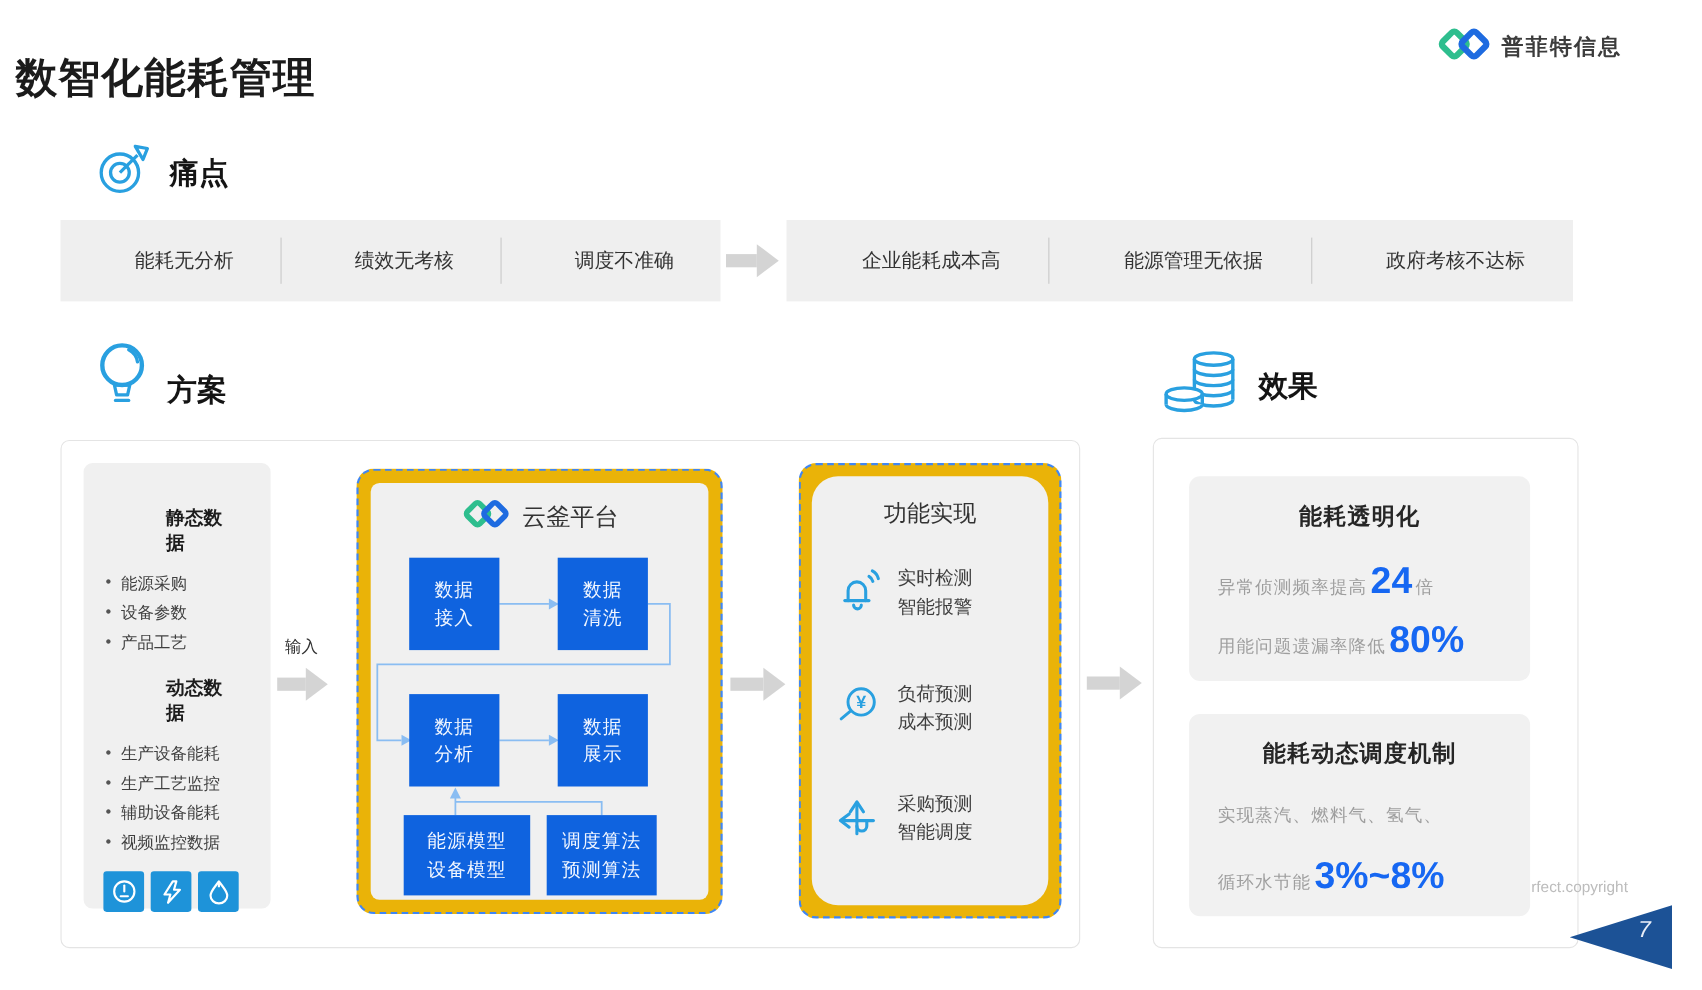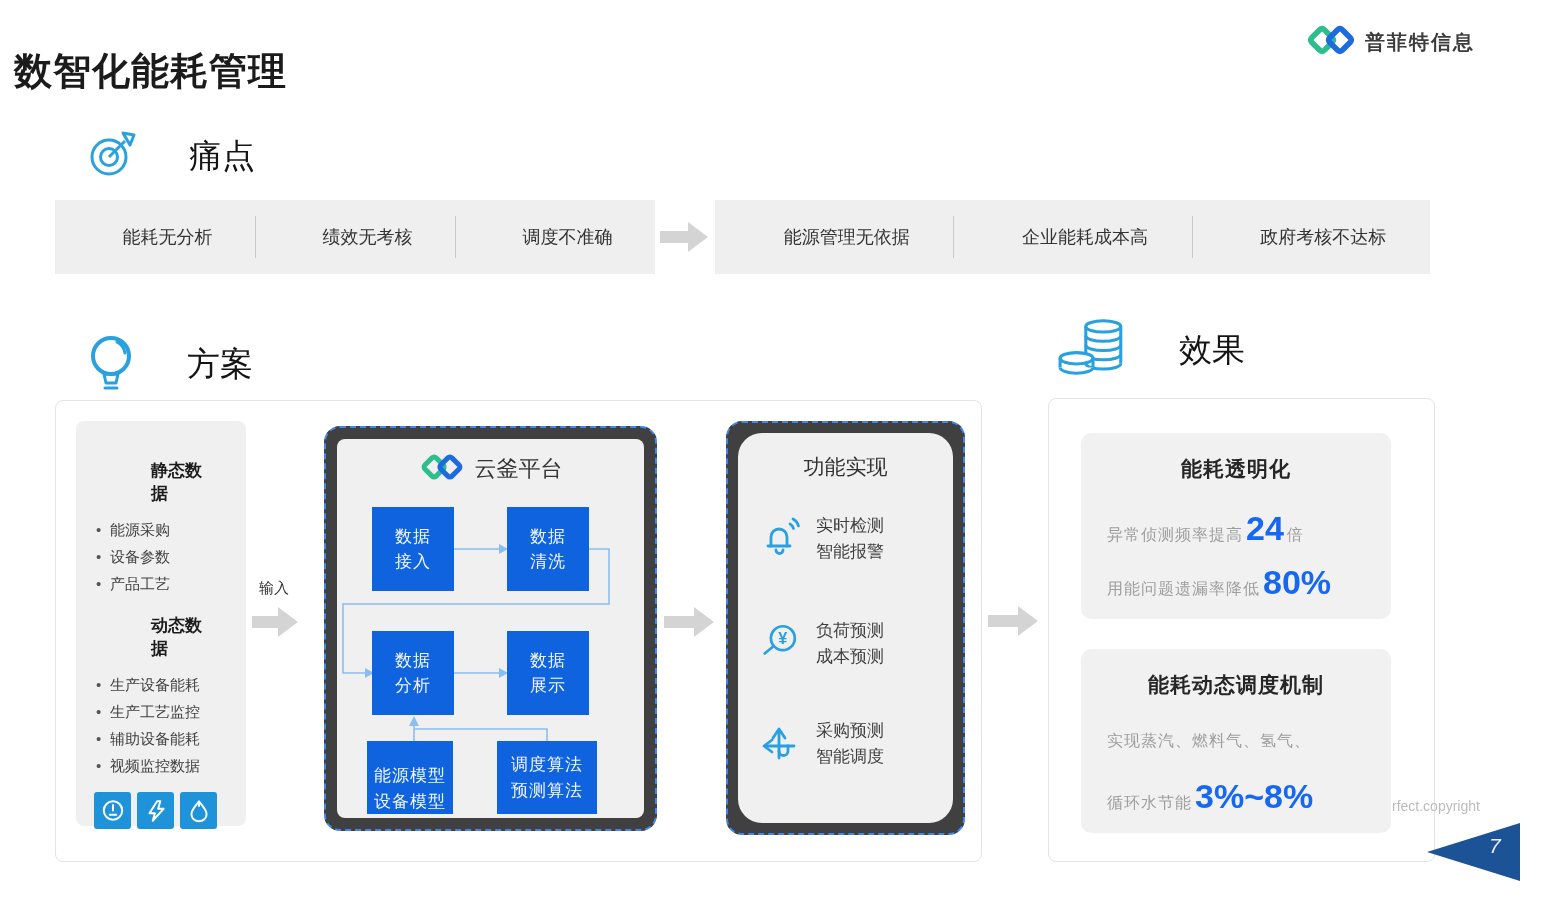--- a/index.html
+++ b/index.html
@@ -8,39 +8,39 @@
     font-family:"Liberation Sans","DejaVu Sans",sans-serif;overflow:hidden;color:#222;
   }
   .abs{position:absolute;}
 
   
   .slide-title{left:14px;top:46px;font-size:38px;font-weight:600;color:#1b1b1b;letter-spacing:1px;}
   .brand{left:1305px;top:22px;display:flex;align-items:center;gap:8px;}
   .brand-name{font-size:20px;font-weight:bold;color:#3c3c3c;letter-spacing:2px;}
 
   .sec-head{display:flex;align-items:center;gap:14px;}
-  .sec-label{font-size:33px;font-weight:normal;color:#141414;margin-left:35px;}
+  .sec-label{font-size:27px;font-weight:bold;color:#141414;}
 
   
   .bar{background:#efefef;display:flex;align-items:center;}
   .bar .cell{flex:1;text-align:center;font-size:18px;color:#333;position:relative;padding-left:25px;}
   .bar .cell + .cell::before{
     content:"";position:absolute;left:0;top:50%;transform:translateY(-50%);
     width:1px;height:42px;background:#c9c9c9;
   }
 
   
   .garrow{display:flex;align-items:center;}
   .garrow .shaft{height:12px;background:#d4d4d4;}
   .garrow .head{width:0;height:0;border-top:15px solid transparent;border-bottom:15px solid transparent;border-left:20px solid #d4d4d4;}
 
   
   .frame{background:#fff;border:1px solid #e4e4e4;border-radius:8px;}
   .gpanel{background:#f0f0f0;border-radius:8px;}
-  .dashed{border:2px dashed #3f86f4;border-radius:16px;background:#404040;text-decoration:underline;}
+  .dashed{border:2px dashed #3f86f4;border-radius:16px;background:#eab308;text-decoration:underline;}
 
   
   .dp-title{font-size:17px;font-weight:bold;color:#1c1c1c;margin:16px;padding-left:41px;}
   .dp-list{list-style:none;margin:10px 0 0;padding:0;}
   .dp-list li{font-size:15px;color:#3f3f3f;margin:8px 0;padding-left:16px;position:relative;}
   .dp-list li::before{content:"•";position:absolute;left:2px;color:#555;}
   .sq-icon{width:37px;height:37px;background:#1e93d9;border-radius:3px;display:flex;align-items:center;justify-content:center;}
   .sq-icon svg{width:26px;height:26px;}
 
   
@@ -103,26 +103,26 @@
   <div class="cell">绩效无考核</div>
   <div class="cell">调度不准确</div>
 </div>
 
 <div class="abs garrow" style="left:660px;top:222px;">
   <div class="shaft" style="width:28px;"></div>
     <div class="head"></div>
 </div>
 
 <div class="abs bar" style="left:715px;top:200px;width:715px;height:74px;">
+  <div class="cell">企业能耗成本高</div>
   <div class="cell">能源管理无依据</div>
-  <div class="cell">企业能耗成本高</div>
   <div class="cell">政府考核不达标</div>
 </div>
 
-<div class="abs sec-head" style="left:84px;top:332px;">
+<div class="abs sec-head" style="left:84px;top:308px;align-items:flex-end;">
   <span>
     <svg width="54" height="60" viewBox="0 0 54 60" fill="none" stroke="#29a0e0">
       <circle cx="27" cy="24" r="18" stroke-width="4"></circle>
       <path d="M33,10 A15,15 0 0 1 41,21" stroke-width="3" stroke-linecap="round"></path>
       <path d="M20,42 L34,42 L32,51 L22,51 Z" stroke-width="3" stroke-linejoin="round"></path>
       <line x1="21" y1="56" x2="33" y2="56" stroke-width="3" stroke-linecap="round"></line>
     </svg>
   </span>
   <span class="sec-label">方案</span>
 </div>
@@ -225,21 +225,21 @@
         <span>清洗</span>
       </div>
       <div class="pbox" style="left:35px;top:192px;width:82px;height:84px;">
         <span>数据</span>
         <span>分析</span>
       </div>
       <div class="pbox" style="left:170px;top:192px;width:82px;height:84px;">
         <span>数据</span>
         <span>展示</span>
       </div>
-      <div class="pbox" style="left:30px;top:302px;width:86px;height:73px;justify-content:flex-end;">
+      <div class="pbox" style="left:30px;top:302px;width:115px;height:73px;">
         <span>能源模型</span>
         <span>设备模型</span>
       </div>
       <div class="pbox" style="left:160px;top:302px;width:100px;height:73px;">
         <span>调度算法</span>
         <span>预测算法</span>
       </div>
     </div>
   </div>
 

